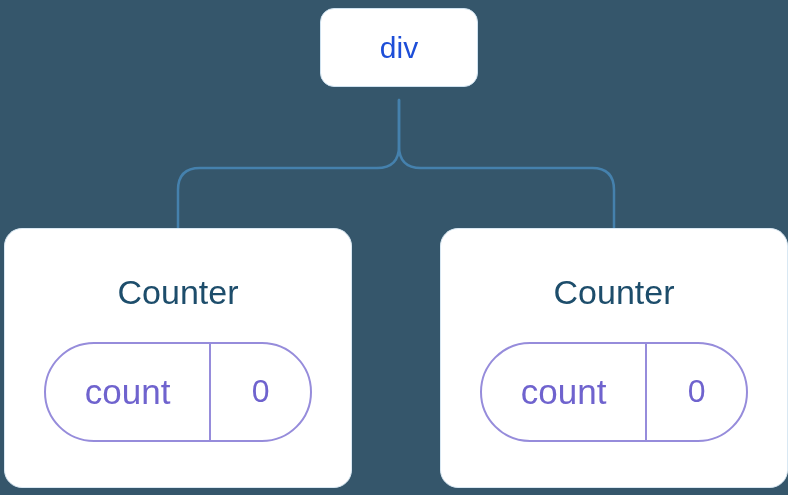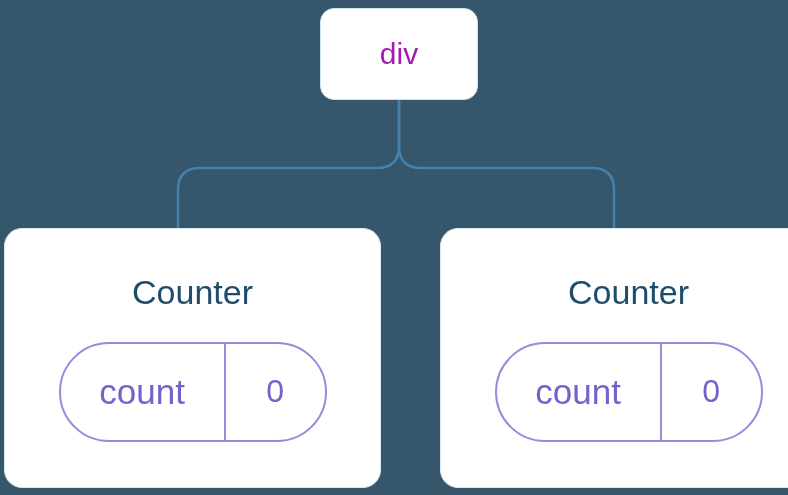--- a/index.html
+++ b/index.html
@@ -21,35 +21,35 @@
     top: 0;
     width: 788px;
     height: 495px;
     pointer-events: none;
   }
   .root-node {
     position: absolute;
     left: 320px;
     top: 8px;
     width: 158px;
-    height: 92px;
+    height: 79px;
     background: #ffffff;
     border: 1.5px solid #cfe2f0;
     border-radius: 14px;
     box-sizing: border-box;
     display: flex;
     align-items: center;
     justify-content: center;
     font-size: 30px;
-    color: #a21caf;
+    color: #1d4ed8;
   }
   .card {
     position: absolute;
     top: 228px;
-    width: 377px;
+    width: 348px;
     height: 260px;
     background: #ffffff;
     border: 1.5px solid #d9e8f3;
     border-radius: 18px;
     box-sizing: border-box;
     display: flex;
     flex-direction: column;
     align-items: center;
     justify-content: center;
     gap: 30px;

